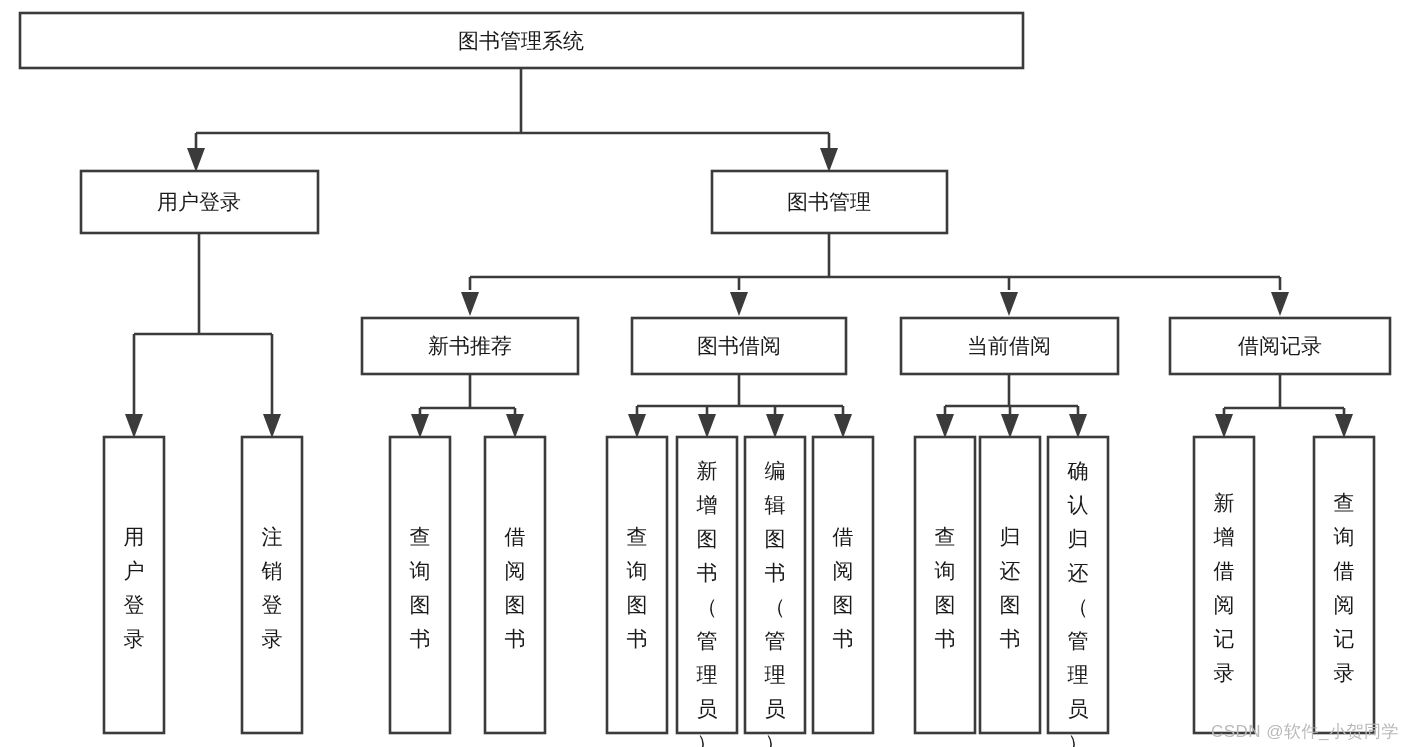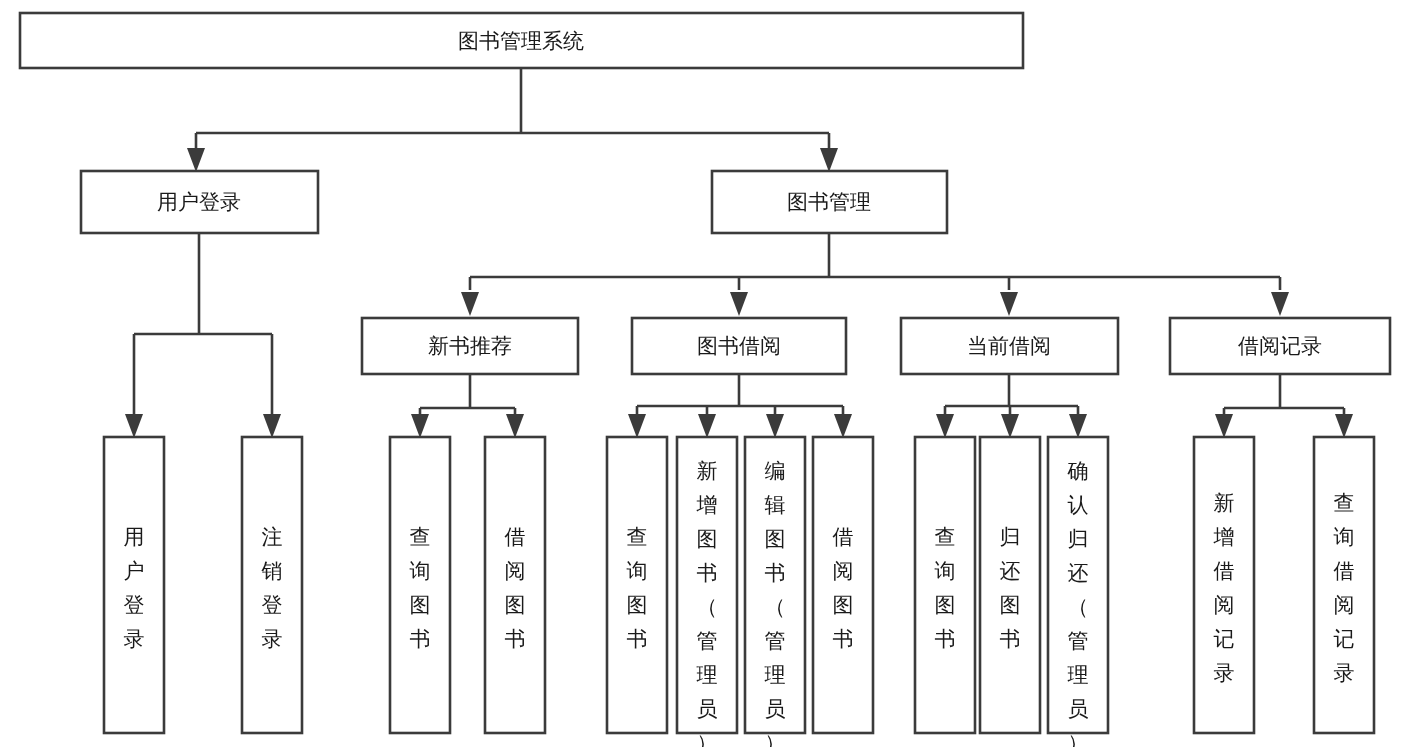--- a/index.html
+++ b/index.html
@@ -225,13 +225,14 @@
           <text class="node-label-v-char" x="1224" y="509.52"><tspan x="1224">新</tspan><tspan x="1224" dy="34">增</tspan><tspan x="1224" dy="34">借</tspan><tspan x="1224" dy="34">阅</tspan><tspan x="1224" dy="34">记</tspan><tspan x="1224" dy="34">录</tspan></text>
         </g>
         <g>
           <rect class="node-box" x="1314" y="437" width="60" height="296"></rect>
           <text class="node-label-v-char" x="1344" y="509.52"><tspan x="1344">查</tspan><tspan x="1344" dy="34">询</tspan><tspan x="1344" dy="34">借</tspan><tspan x="1344" dy="34">阅</tspan><tspan x="1344" dy="34">记</tspan><tspan x="1344" dy="34">录</tspan></text>
         </g>
       </g>
 
   </svg>
 
+  <div class="watermark-text">CSDN @软件_小贺同学</div>
 </div>
 
 </body></html>

